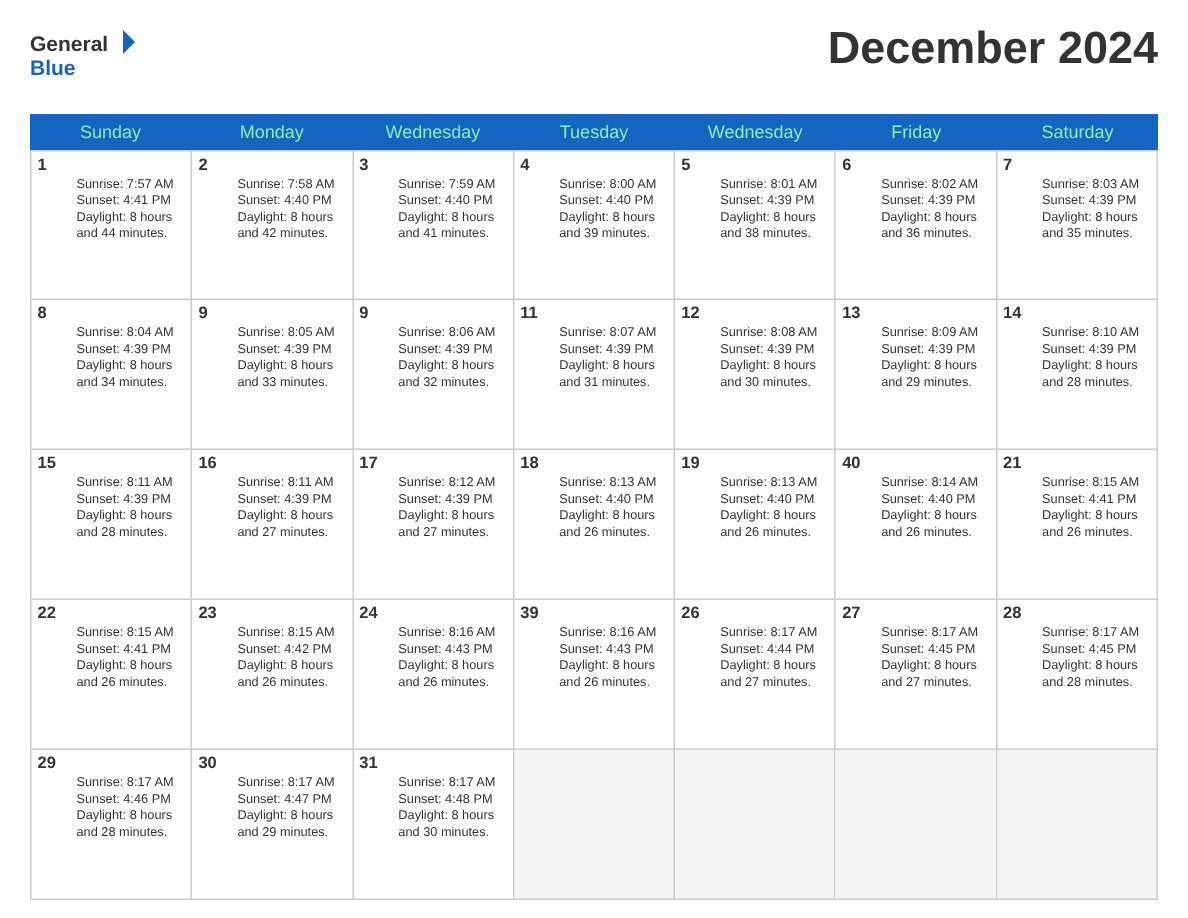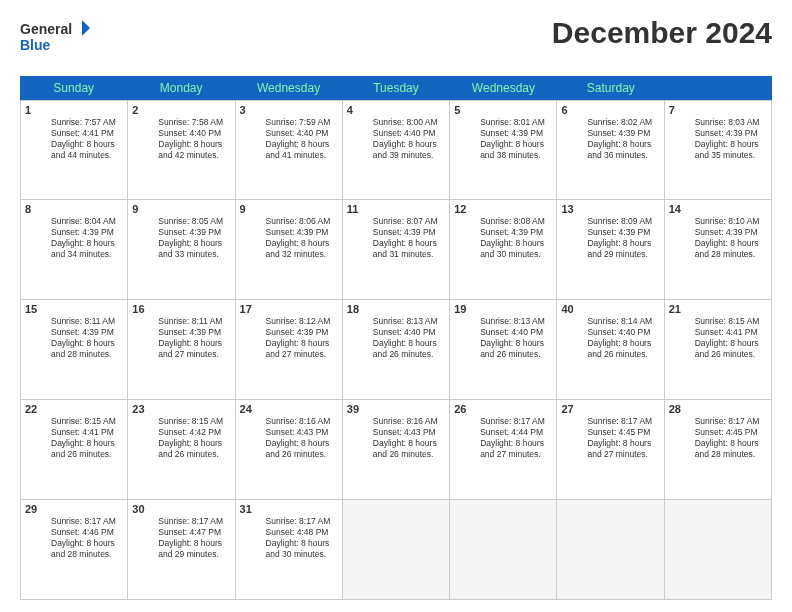--- a/index.html
+++ b/index.html
@@ -113,20 +113,21 @@
     </div>
   </div>
 
   <div class="calendar">
     <div class="cal-header">
     <div class="cal-header-cell">Sunday</div>
         <div class="cal-header-cell">Monday</div>
         <div class="cal-header-cell">Wednesday</div>
         <div class="cal-header-cell">Tuesday</div>
         <div class="cal-header-cell">Wednesday</div>
+        <div class="cal-header-cell">Friday</div>
         <div class="cal-header-cell">Saturday</div>
       </div>
     <div class="cal-body">
     <div class="cal-row">
           <div class="cal-cell">
             <span class="day-num">1</span>
             <div class="cell-text">Sunrise: 7:57 AM<br>Sunset: 4:41 PM<br>Daylight: 8 hours<br>and 44 minutes.</div>
           </div>
           <div class="cal-cell">
             <span class="day-num">2</span>

